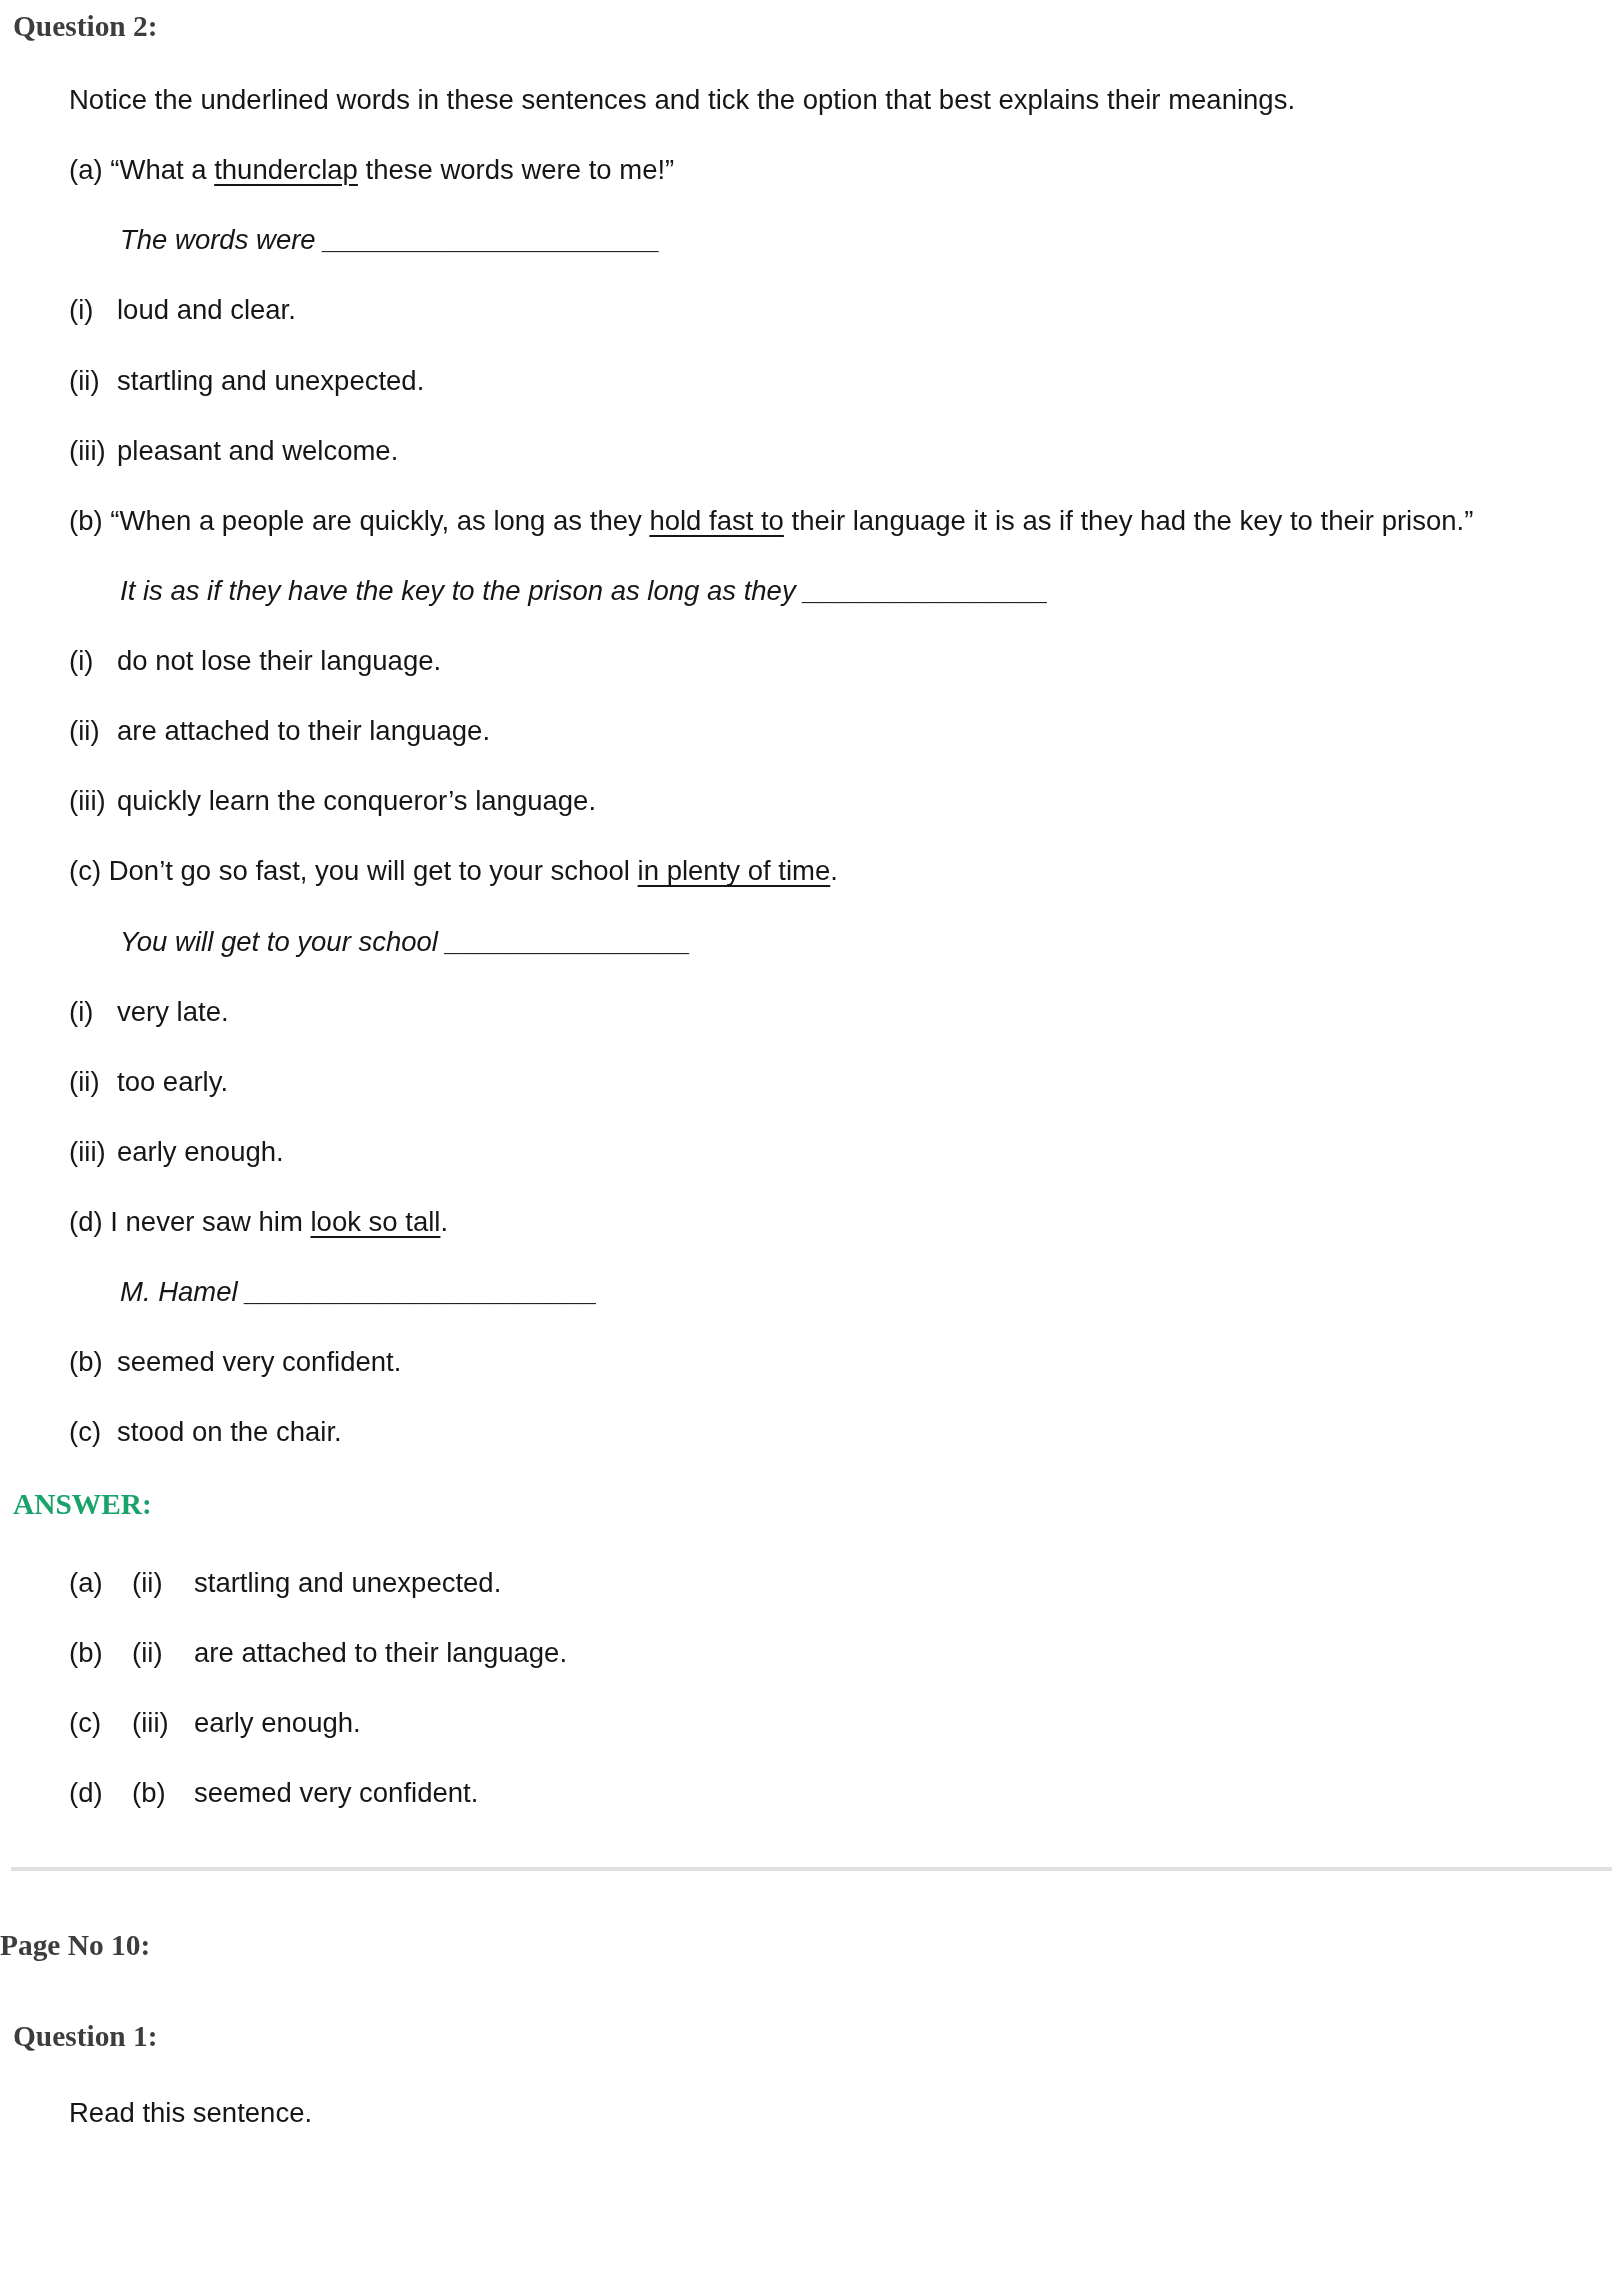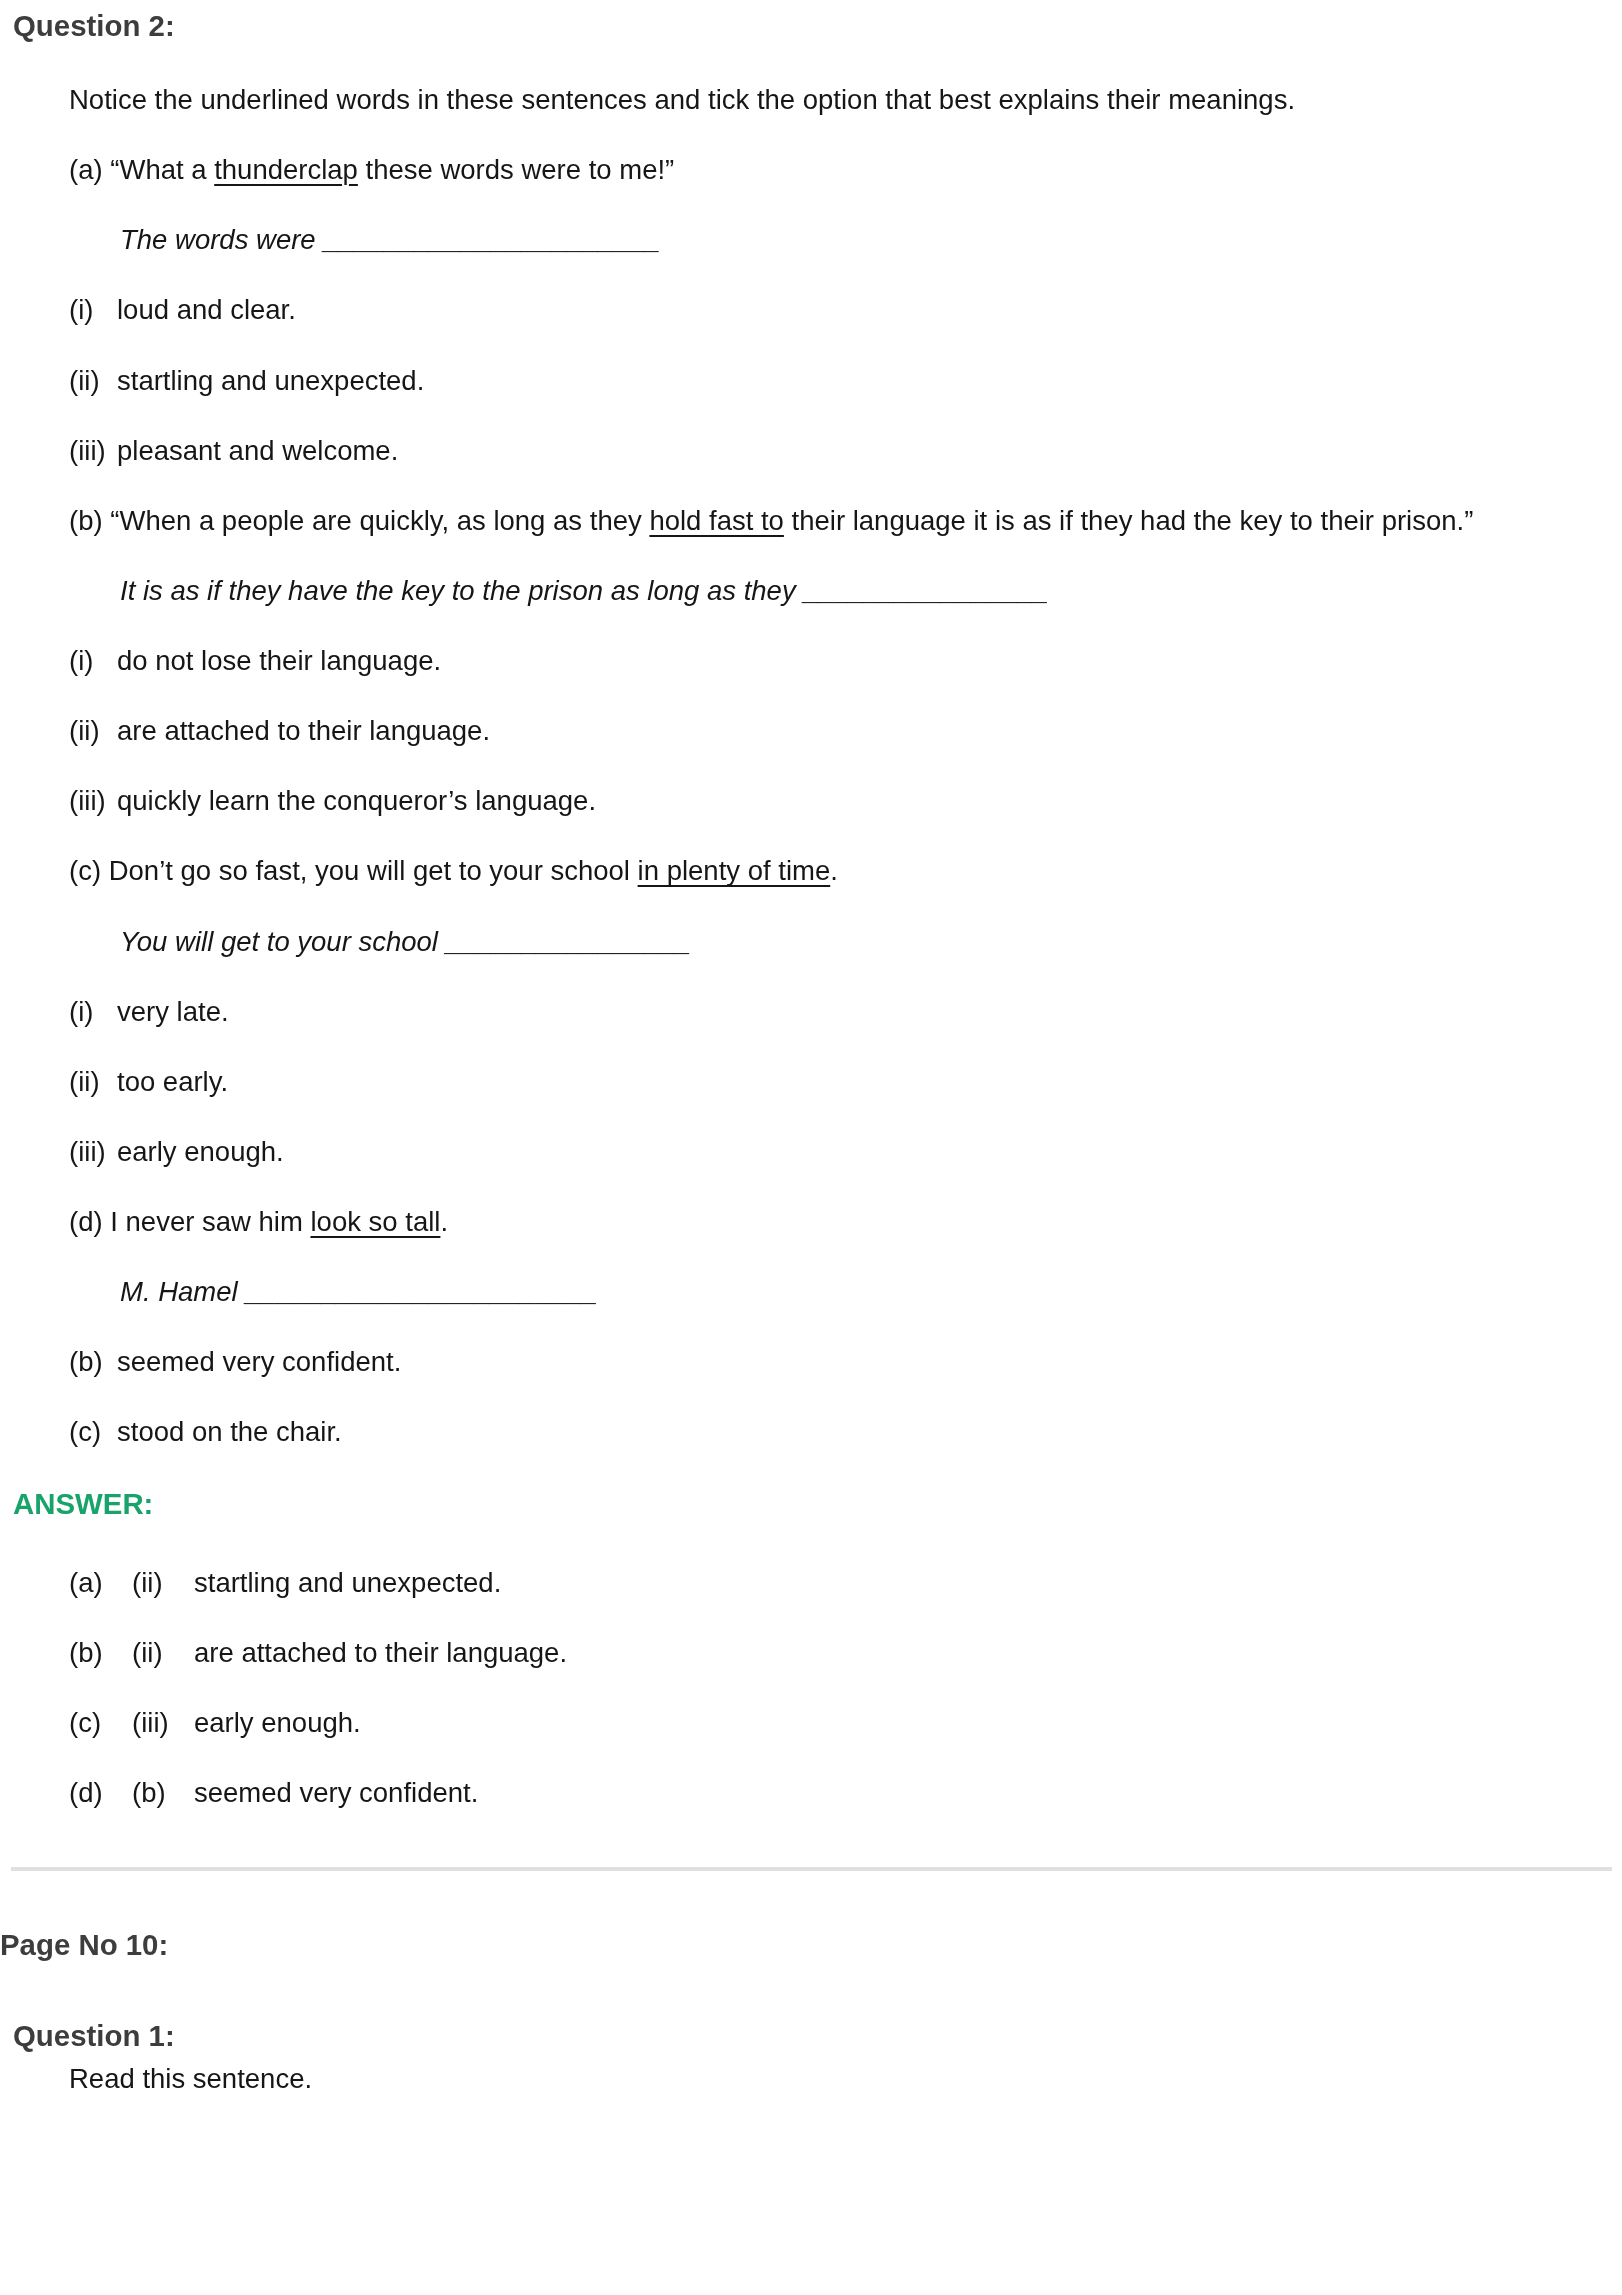--- a/index.html
+++ b/index.html
@@ -13,20 +13,21 @@
     font-size:27.5px;
     line-height:1.55;
   }
   .pad{padding-top:3.9px;}
   h2{
     font-size:29.4px;
     font-weight:bold;
     color:#3d3d3d;
     margin:0 0 31px 13px;
     line-height:1.5;
+    font-family:Liberation Serif, serif;
   }
   p{margin:0 0 27.5px 0;}
   .indent1{margin-left:69px;margin-right:42px;}
   .indent2{margin-left:120px;font-style:italic;}
   .opt-label{display:inline-block;min-width:48px;}
   .u{text-decoration:underline;text-decoration-thickness:2px;text-underline-offset:4.6px;}
   .blank{letter-spacing:0;font-weight:bold;color:#111;}
   .answer-heading{
     color:#17a369;
     margin-top:26px;
@@ -40,21 +41,21 @@
     height:4.6px;
     background:#e0e0e0;
     margin:52px 10.5px 0 10.5px;
   }
   .page-number{
     text-align:left;
     margin:52px 0 0 0;
     color:#3d3d3d;
   }
   .q1-heading{margin:47px 0 0 13px;}
-  .q1-intro{}
+  .q1-intro{margin-top:34px;}
 </style>
 </head>
 <body>
 
 <div class="page pad">
 
   <h2>Question 2:</h2>
 
   <p class="indent1">Notice the underlined words in these sentences and tick the option that best explains their meanings.</p>
 

